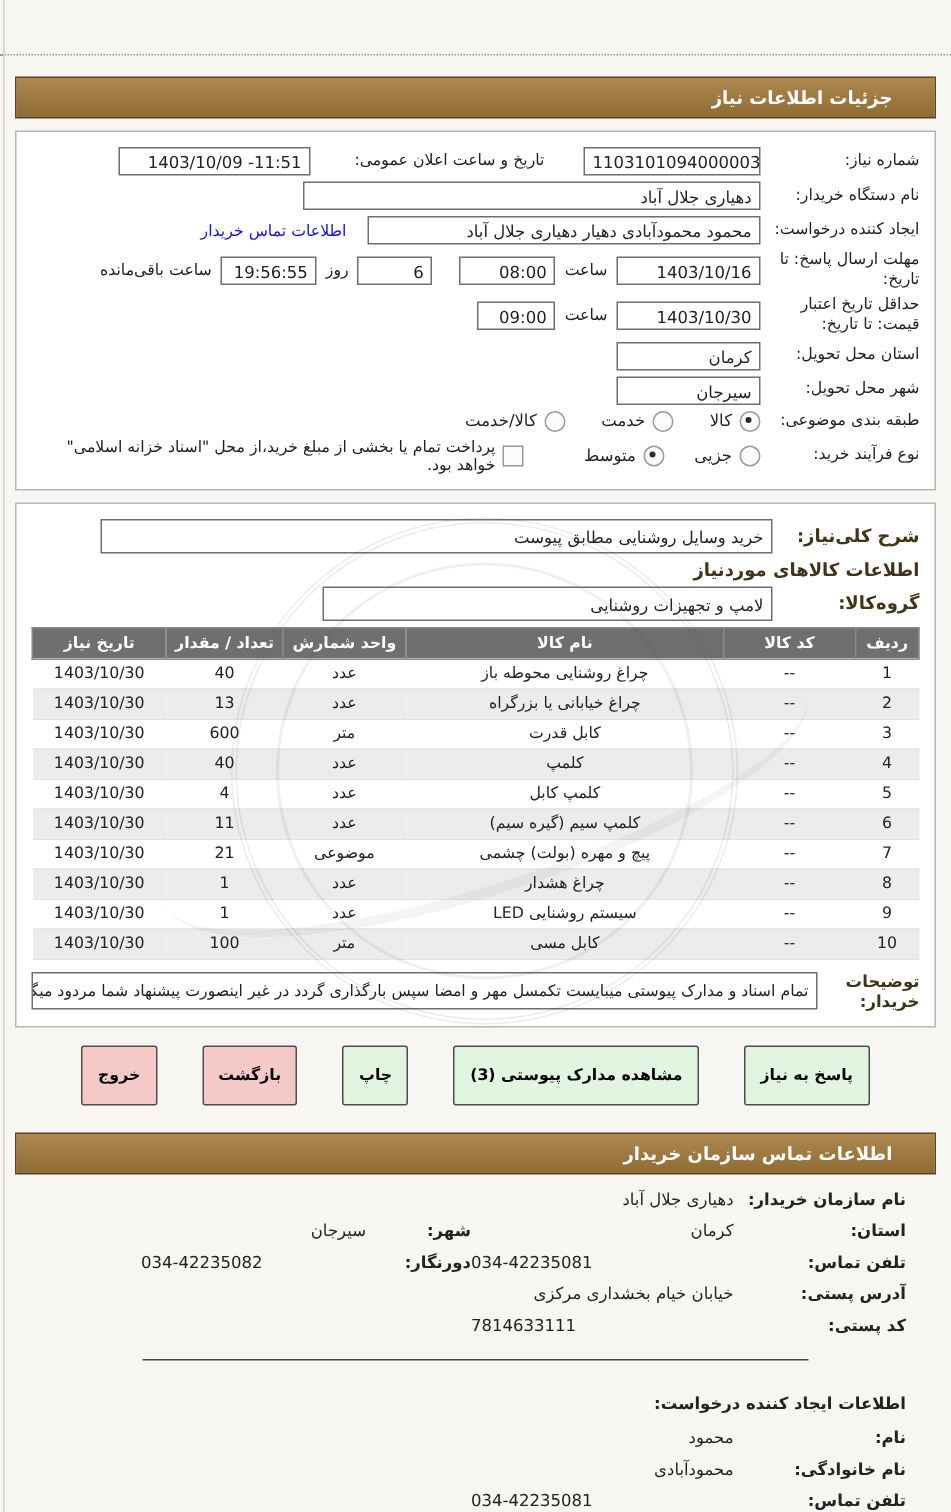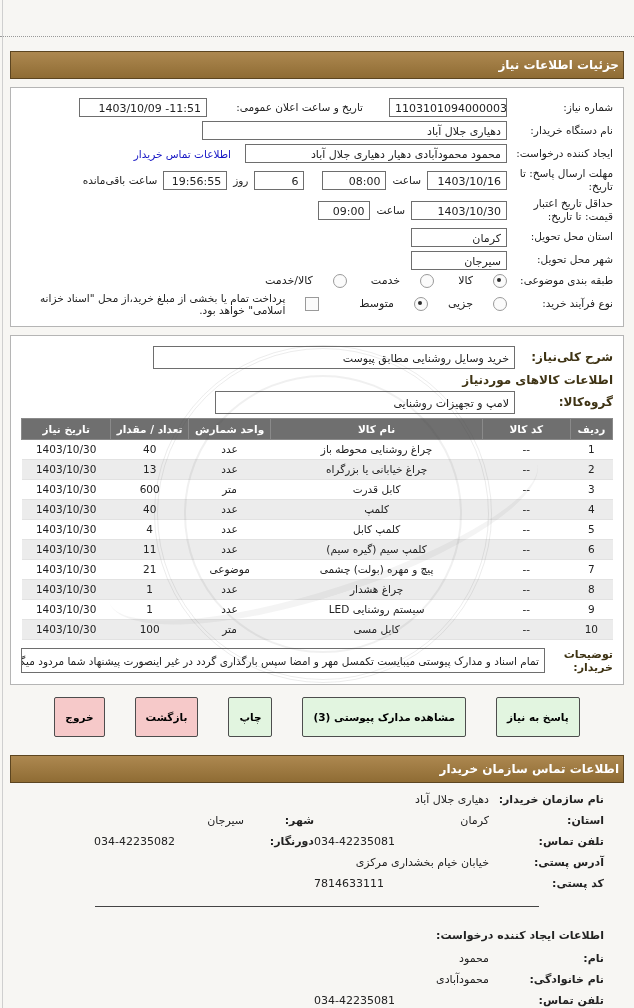--- a/index.html
+++ b/index.html
@@ -7,37 +7,37 @@
     width:634px;height:1008px;overflow:hidden;position:relative;
     background:#f7f6f3;color:#222;
     font-family:"DejaVu Sans","Liberation Sans",sans-serif;
     font-size:12px;direction:rtl;
   }
   .left-edge{position:absolute;left:2px;top:0;bottom:0;width:1px;background:#cfcfcf}
   .dotted-sep{border-top:1px dotted #999;margin:36px 0 0 0}
   .bar{
     background:linear-gradient(#ad8850,#8f6c34);
     border:1px solid #5c4520;color:#fff;font-weight:bold;
-    padding:6px 4px;margin:14px 10px 0 10px;font-size:12px;
+    padding:6px 28px;margin:14px 10px 0 10px;font-size:12px;
   }
   .panel{border:1px solid #b5b5b5;background:#fff;margin:8px 10px 0 10px;padding:6px 10px;position:relative}
   .frow{display:flex;align-items:center;margin:4px 0;gap:6px}
   .flabel{width:100px;flex-shrink:0;font-size:10.5px;line-height:1.25;color:#222}
   .box{
     border:1px solid #6e6e6e;background:#fff;height:19px;line-height:19px;
     padding:0 5px;font-size:11px;white-space:nowrap;overflow:hidden;box-sizing:border-box;
   }
   .ltr{direction:ltr;text-align:right;unicode-bidi:embed}
   .small-lbl{font-size:10.5px}
   a.lnk{color:#1515c4;text-decoration:none;font-size:10.5px;cursor:pointer}
   .radio{width:12px;height:12px;border:1px solid #9a9a9a;border-radius:50%;
     background:#fbfbfb;display:inline-block;position:relative;flex-shrink:0}
   .radio.on::after{content:"";position:absolute;left:3px;top:3px;width:4px;height:4px;border-radius:50%;background:#2b2b2b}
   .checkbox{width:12px;height:12px;border:1px solid #9a9a9a;background:#fbfbfb;display:inline-block;flex-shrink:0}
-  .opt{display:flex;align-items:center;gap:20px;font-size:11px}
+  .opt{display:flex;align-items:center;gap:5px;font-size:11px}
   .sec-label{font-weight:bold;color:#3f3415;font-size:12px}
   .heading{font-weight:bold;color:#3f3415;font-size:12px;margin:4px 0}
   .pgn{font-size:10.5px;margin:6px 2px 3px 0;color:#222}
   .pgn b{font-weight:bold}
   table.items{width:100%;border-collapse:collapse;font-size:10.5px;position:relative;z-index:2}
   table.items thead th{
     background:#6f6f6f;color:#fff;font-weight:bold;padding:4px 2px;
     border:1px solid #8a8a8a;font-size:10.5px;
   }
   table.items tbody td{padding:2.5px 4px;text-align:center;border-bottom:1px solid #e2e2e2;height:14px}
@@ -85,21 +85,21 @@
   </div>
 
   <div class="frow">
     <span class="flabel">ایجاد کننده درخواست:</span>
     <span class="box" style="width:262px">محمود محمودآبادی  دهیار  دهیاری جلال آباد</span>
     <a class="lnk" style="margin-right:8px">اطلاعات تماس خریدار</a>
   </div>
 
   <div class="frow">
     <span class="flabel">مهلت ارسال پاسخ: تا تاریخ:</span>
-    <span class="box ltr" style="width:80px">1403/10/16</span>
+    <span class="box ltr" style="width:96px">1403/10/16</span>
     <span class="small-lbl">ساعت</span>
     <span class="box ltr" style="width:64px">08:00</span>
     <span class="box ltr" style="width:50px;margin-right:12px">6</span>
     <span class="small-lbl">روز</span>
     <span class="box ltr" style="width:64px">19:56:55</span>
     <span class="small-lbl">ساعت باقی‌مانده</span>
   </div>
 
   <div class="frow">
     <span class="flabel">حداقل تاریخ اعتبار قیمت: تا تاریخ:</span>
@@ -148,21 +148,21 @@
       <span class="checkbox"></span>
       <span>پرداخت تمام یا بخشی از مبلغ خرید،از محل "اسناد خزانه اسلامی" خواهد بود.</span>
     </span>
   </div>
 </div>
 
 <div class="panel">
 
   <div class="frow">
     <span class="sec-label" style="width:92px;flex-shrink:0">شرح کلی‌نیاز:</span>
-    <span class="box" style="width:362px;height:23px;line-height:23px">خرید وسایل  روشنایی مطابق پیوست</span>
+    <span class="box" style="width:448px;height:23px;line-height:23px">خرید وسایل  روشنایی مطابق پیوست</span>
   </div>
 
   <div class="heading">اطلاعات کالاهای موردنیاز</div>
 
   <div class="frow">
     <span class="sec-label" style="width:92px;flex-shrink:0">گروه‌کالا:</span>
     <span class="box" style="width:300px;height:23px;line-height:23px">لامپ و تجهیزات  روشنایی</span>
   </div>
 
 

